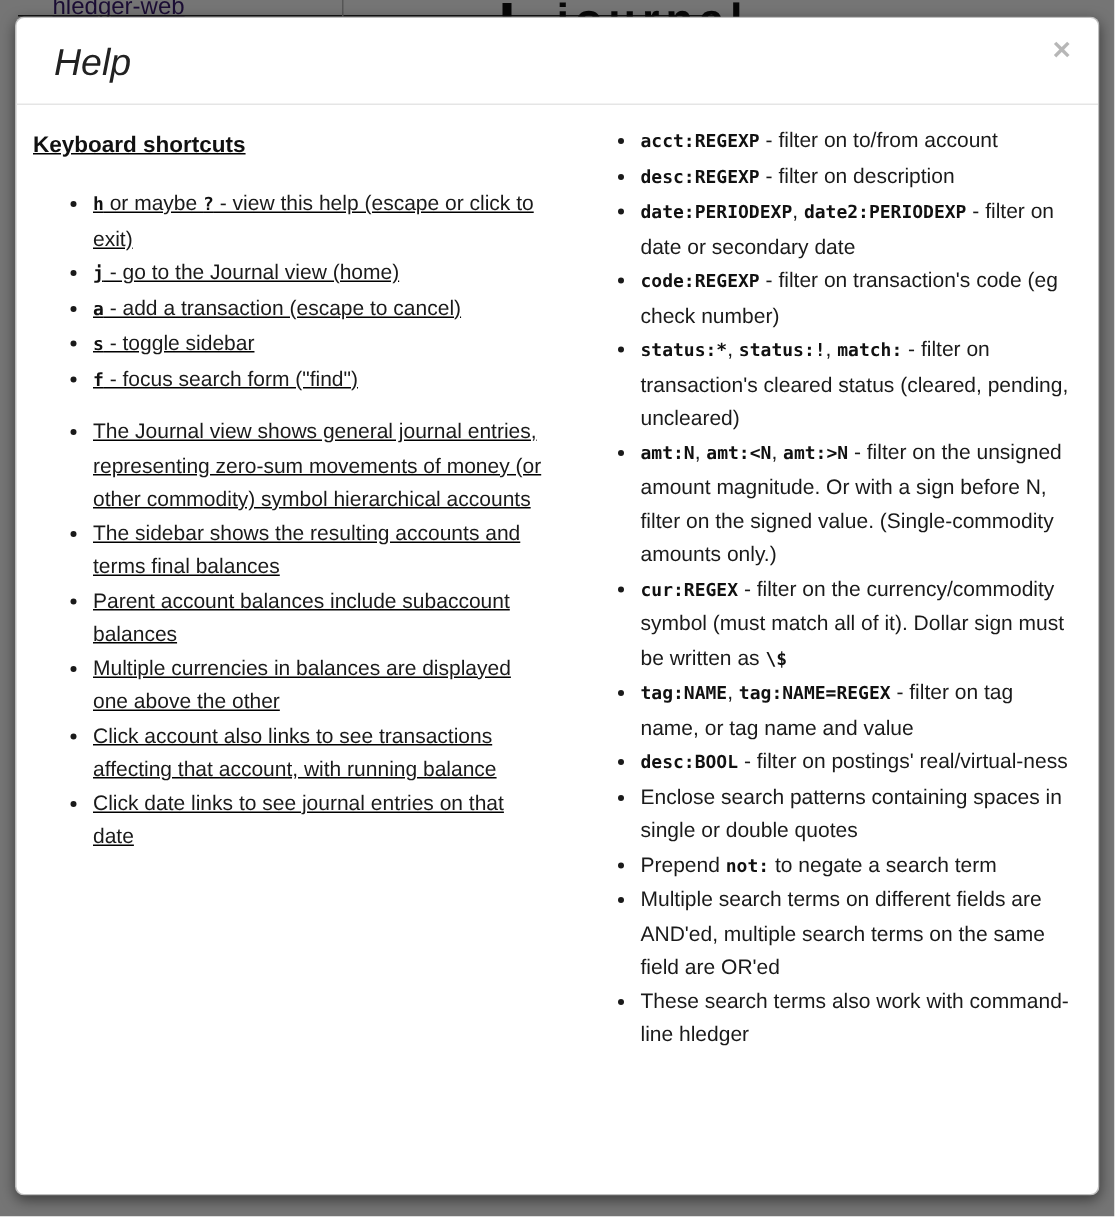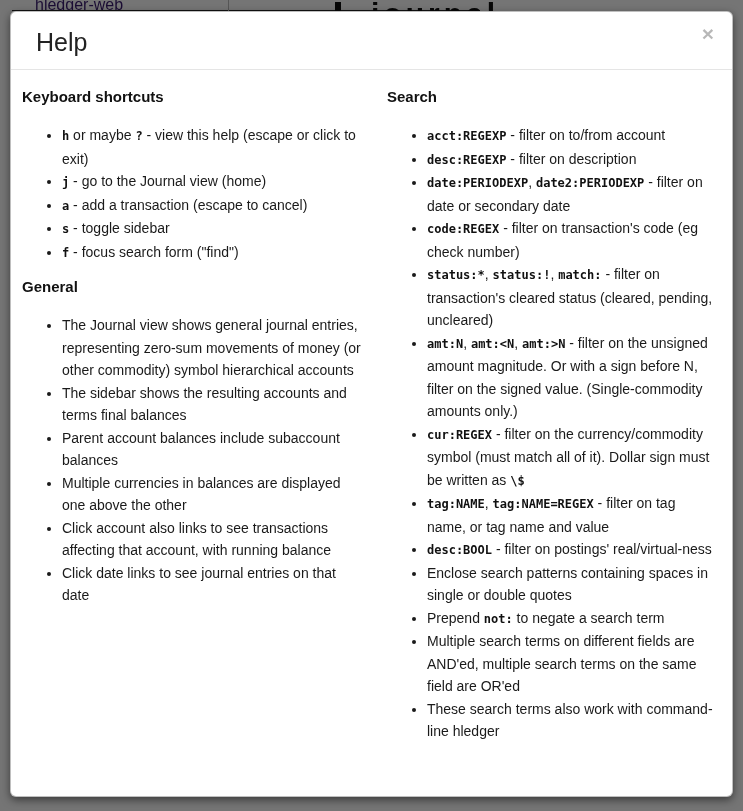--- a/index.html
+++ b/index.html
@@ -35,31 +35,31 @@
     box-sizing:border-box;
     background:#fff;border:1px solid rgba(0,0,0,0.25);border-radius:6px;
     box-shadow:0 3px 9px rgba(0,0,0,0.5);
   }
   .modal-header{
     position:relative;
     padding:16px 25px 13px 25px;
     border-bottom:1px solid #e5e5e5;
   }
   .modal-title{
-    margin:0;font-size:25px;font-weight:400;color:#222;line-height:28px;
+    margin:0;font-size:25px;font-weight:400;color:#222;line-height:28px;font-style:italic;
   }
   .close-btn{
     position:absolute;top:9px;right:14px;
     background:none;border:none;padding:2px 4px;cursor:pointer;
     font-size:21px;font-weight:bold;line-height:1;
     color:#000;opacity:0.28;font-family:"Liberation Sans",sans-serif;
   }
   .modal-body{padding:12px 17px 24px 11px;}
   .columns{display:flex;align-items:flex-start;}
-  .col-left{width:365px;box-sizing:border-box;padding-right:22px;flex:none;}
+  .col-left{width:365px;box-sizing:border-box;padding-right:22px;flex:none;text-decoration:underline;}
   .col-right{flex:1;min-width:0;}
 
   .section-h{
     margin:4px 0 16px 0;
     font-size:15px;font-weight:bold;color:#111;line-height:22px;
   }
   ul.help-list{
     margin:0 0 12px 0;padding:0 0 0 40px;
     font-size:14px;color:#1a1a1a;line-height:22.5px;
   }
@@ -91,37 +91,35 @@
     <div class="columns">
       <div class="col-left">
           <h2 class="section-h">Keyboard shortcuts</h2>
           <ul class="help-list">
             <li><code>h</code> or maybe <code>?</code> - view this help (escape or click to exit)</li>
             <li><code>j</code> - go to the Journal view (home)</li>
             <li><code>a</code> - add a transaction (escape to cancel)</li>
             <li><code>s</code> - toggle sidebar</li>
             <li><code>f</code> - focus search form ("find")</li>
           </ul>
-          <h2 class="section-h">General</h2>
           <ul class="help-list">
             <li>The Journal view shows general journal entries, representing zero-sum movements of money (or other commodity) symbol hierarchical accounts</li>
             <li>The sidebar shows the resulting accounts and terms final balances</li>
             <li>Parent account balances include subaccount balances</li>
             <li>Multiple currencies in balances are displayed one above the other</li>
             <li>Click account also links to see transactions affecting that account, with running balance</li>
             <li>Click date links to see journal entries on that date</li>
           </ul>
         </div>
       <div class="col-right">
-          <h2 class="section-h">Search</h2>
           <ul class="help-list">
             <li><code>acct:REGEXP</code> - filter on to/from account</li>
             <li><code>desc:REGEXP</code> - filter on description</li>
             <li><code>date:PERIODEXP</code>, <code>date2:PERIODEXP</code> - filter on date or secondary date</li>
-            <li><code>code:REGEX</code> - filter on transaction's code (eg check number)</li>
+            <li><code>code:REGEXP</code> - filter on transaction's code (eg check number)</li>
             <li><code>status:*</code>, <code>status:!</code>, <code>match:</code> - filter on transaction's cleared status (cleared, pending, uncleared)</li>
             <li><code>amt:N</code>, <code>amt:&lt;N</code>, <code>amt:&gt;N</code> - filter on the unsigned amount magnitude. Or with a sign before N, filter on the signed value. (Single-commodity amounts only.)</li>
             <li><code>cur:REGEX</code> - filter on the currency/commodity symbol (must match all of it). Dollar sign must be written as <code>\$</code></li>
             <li><code>tag:NAME</code>, <code>tag:NAME=REGEX</code> - filter on tag name, or tag name and value</li>
             <li><code>desc:BOOL</code> - filter on postings' real/virtual-ness</li>
             <li>Enclose search patterns containing spaces in single or double quotes</li>
             <li>Prepend <code>not:</code> to negate a search term</li>
             <li>Multiple search terms on different fields are AND'ed, multiple search terms on the same field are OR'ed</li>
             <li>These search terms also work with command-line hledger</li>
           </ul>

